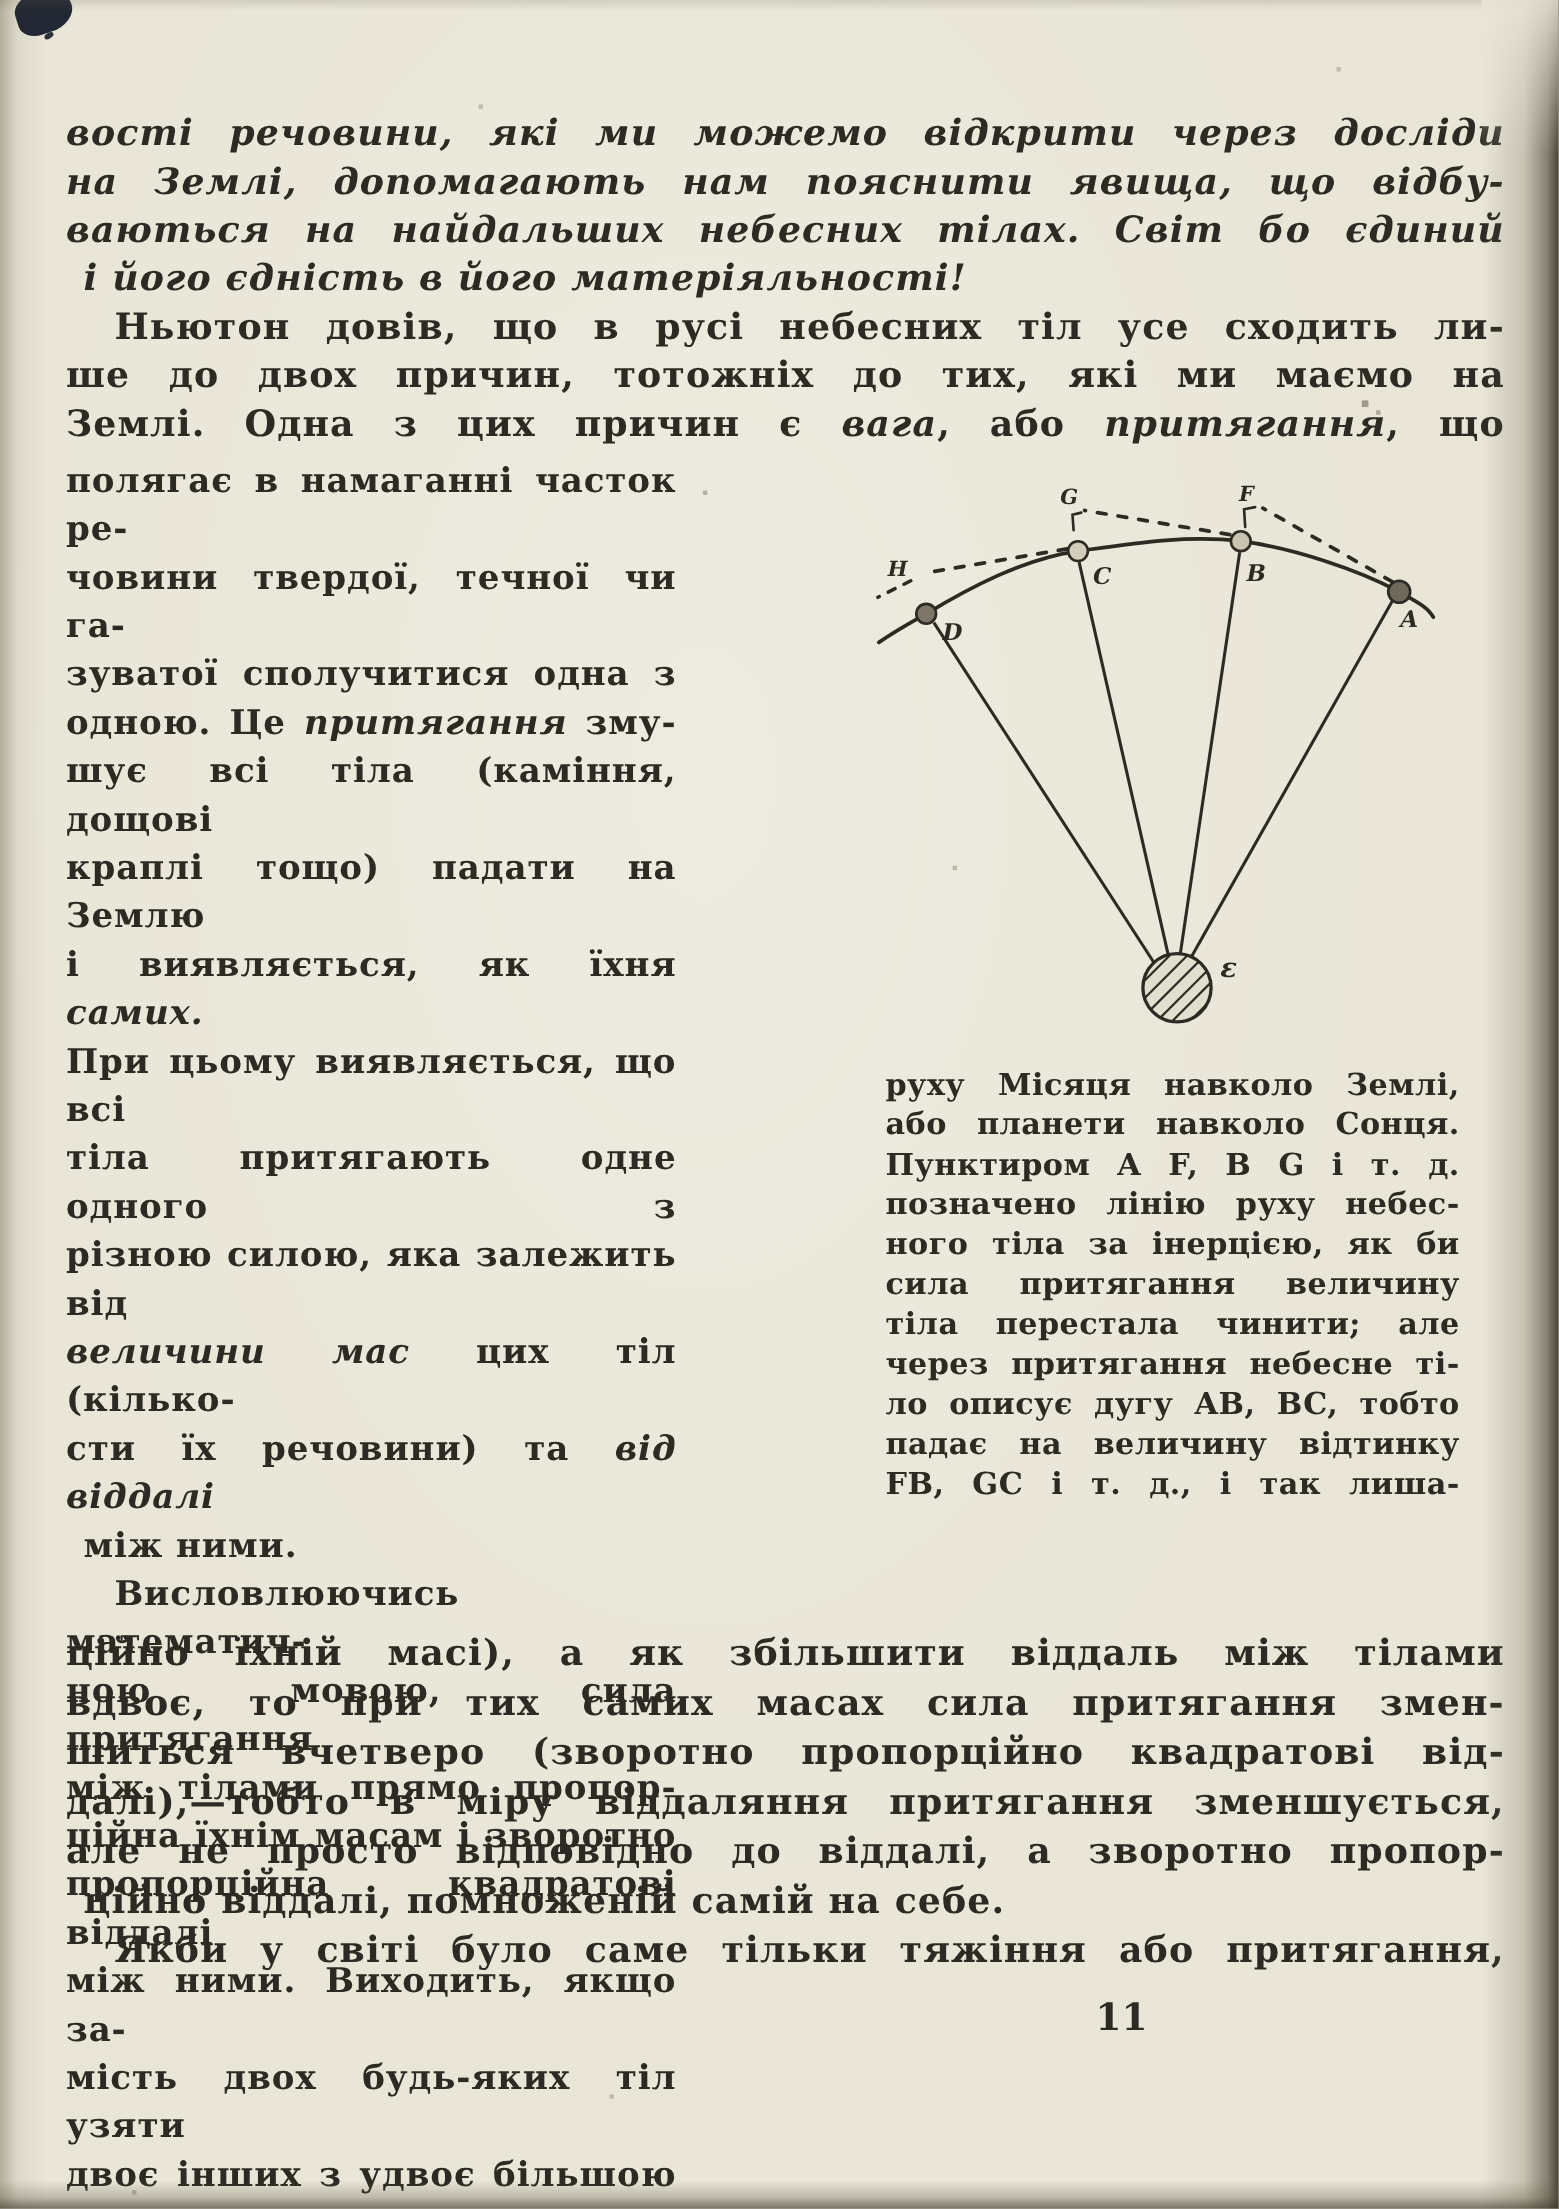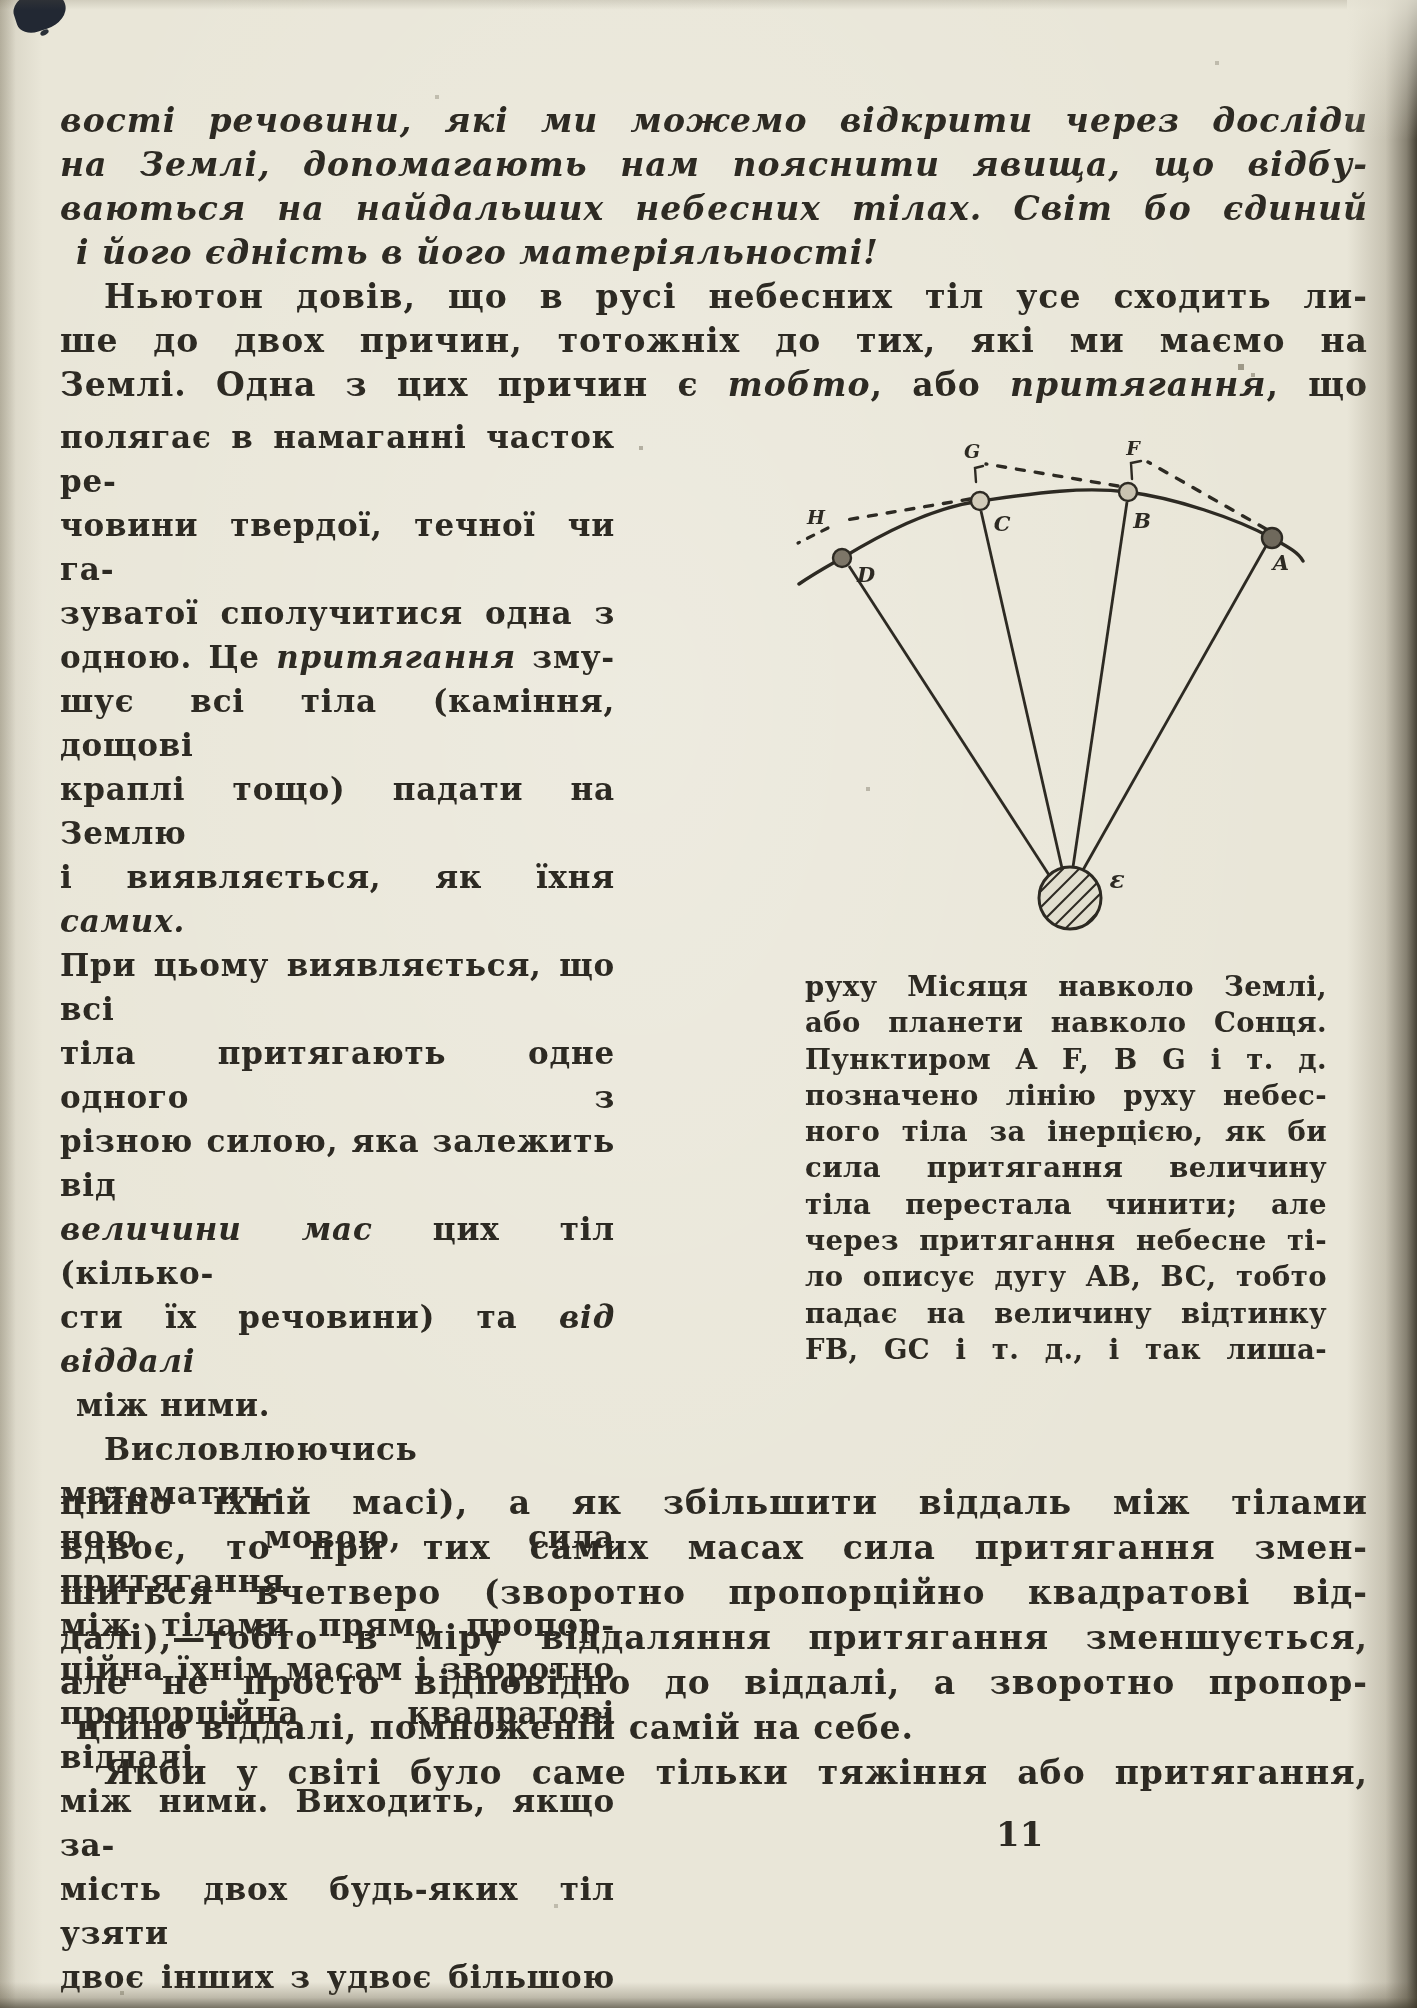--- a/index.html
+++ b/index.html
@@ -63,21 +63,21 @@
   <div class="ink-stain2"></div>
   <div class="specks"></div>
 
   <div class="textblock top-block">
       <div class="line"><span class="ital">вості речовини, які ми можемо відкрити через досліди</span></div>
       <div class="line"><span class="ital">на Землі, допомагають нам пояснити явища, що відбу-</span></div>
       <div class="line"><span class="ital">ваються на найдальших небесних тілах. Світ бо єдиний</span></div>
       <div class="line endl"><span class="ital">і його єдність в його матеріяльності!</span></div>
       <div class="line indent"><span>Ньютон довів, що в русі небесних тіл усе сходить ли-</span></div>
       <div class="line"><span>ше до двох причин, тотожніх до тих, які ми маємо на</span></div>
-      <div class="line"><span>Землі. Одна з цих причин є </span><span class="ital">тобто</span><span>, або </span><span class="ital">притягання</span><span>, що</span></div>
+      <div class="line"><span>Землі. Одна з цих причин є </span><span class="ital">вага</span><span>, або </span><span class="ital">притягання</span><span>, що</span></div>
     </div>
 
   <div class="textblock left-block">
       <div class="line"><span>полягає в намаганні часток ре-</span></div>
       <div class="line"><span>човини твердої, течної чи га-</span></div>
       <div class="line"><span>зуватої сполучитися одна з</span></div>
       <div class="line"><span>одною. Це </span><span class="ital">притягання</span><span> зму-</span></div>
       <div class="line"><span>шує всі тіла (каміння, дощові</span></div>
       <div class="line"><span>краплі тощо) падати на Землю</span></div>
       <div class="line"><span>і виявляється, як їхня </span><span class="ital">самих.</span></div>

